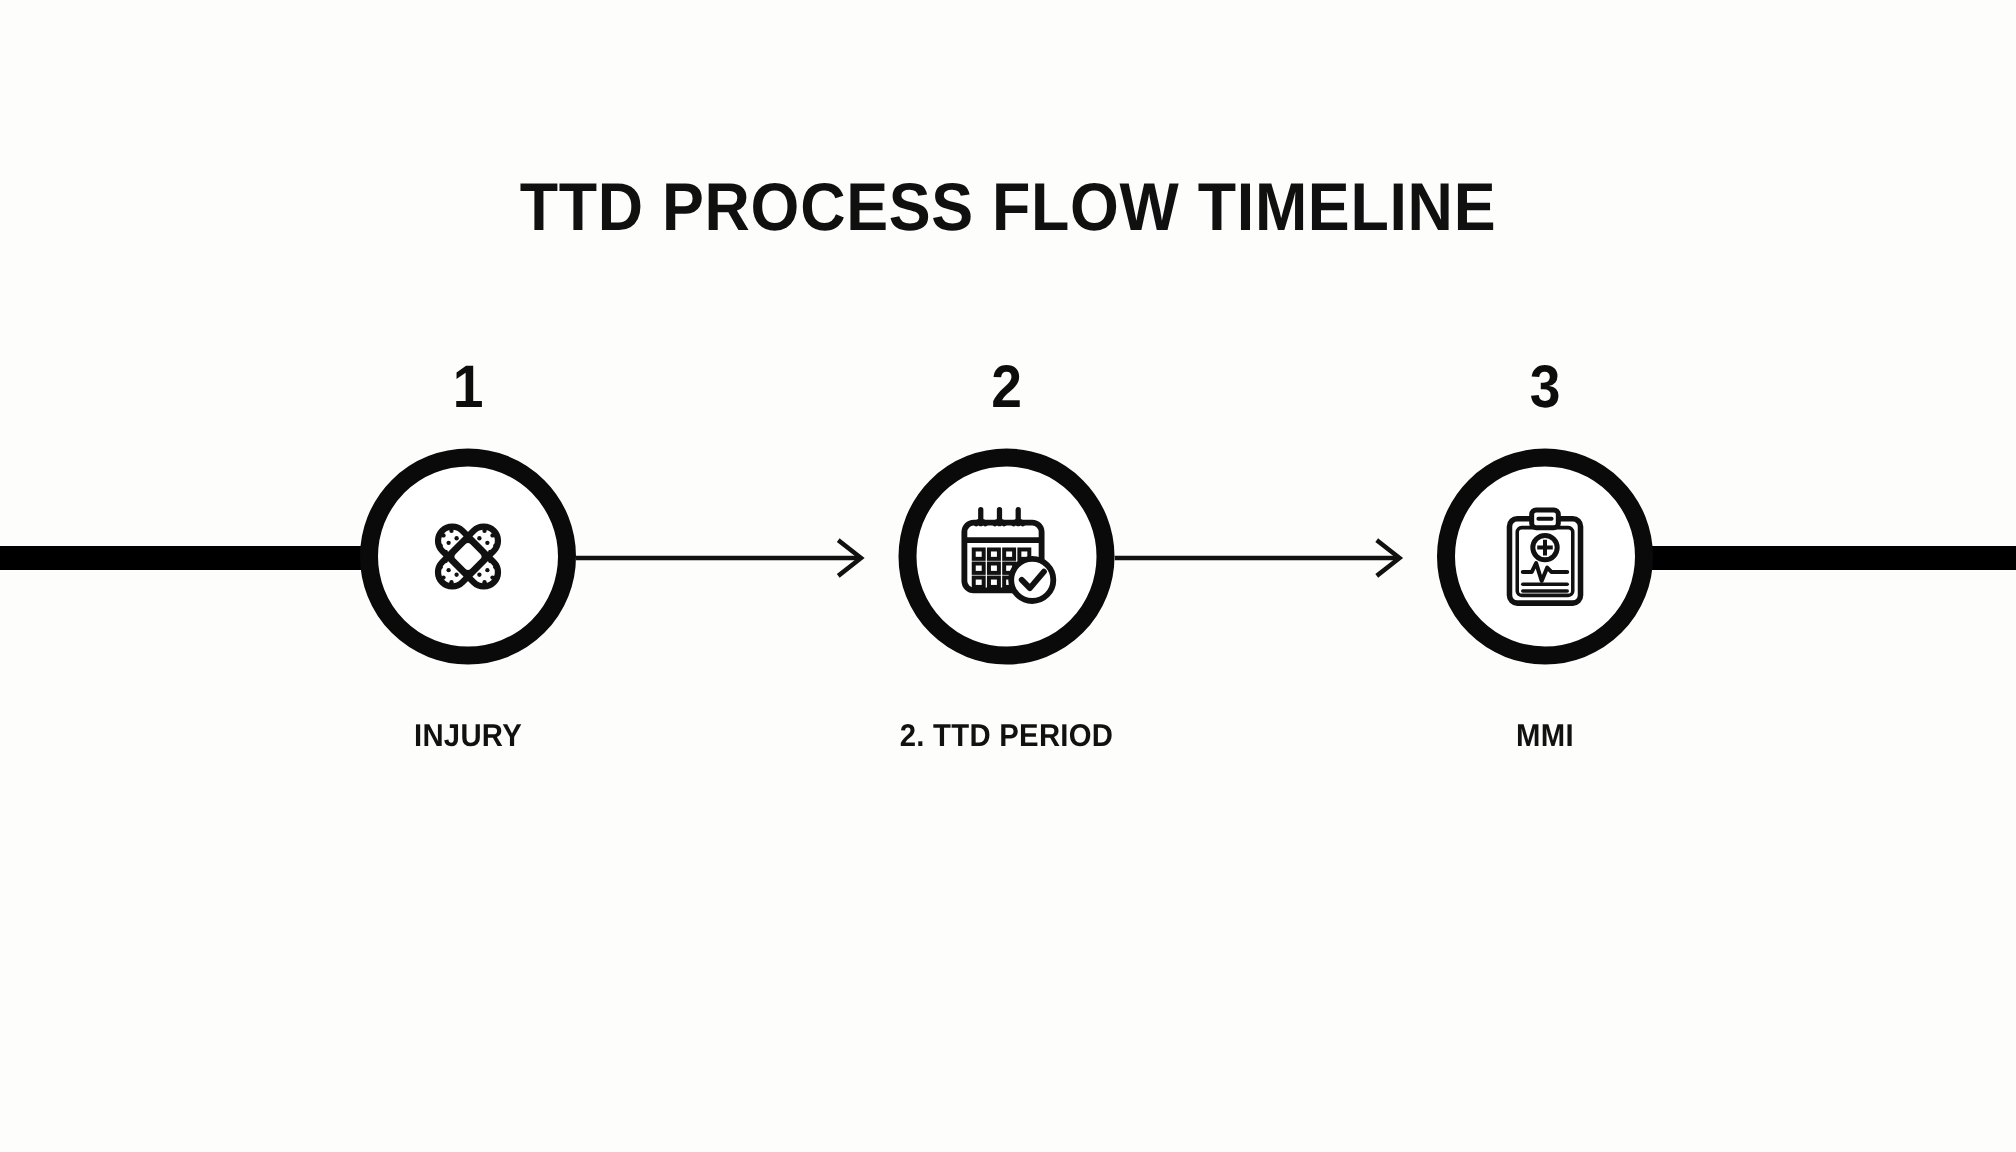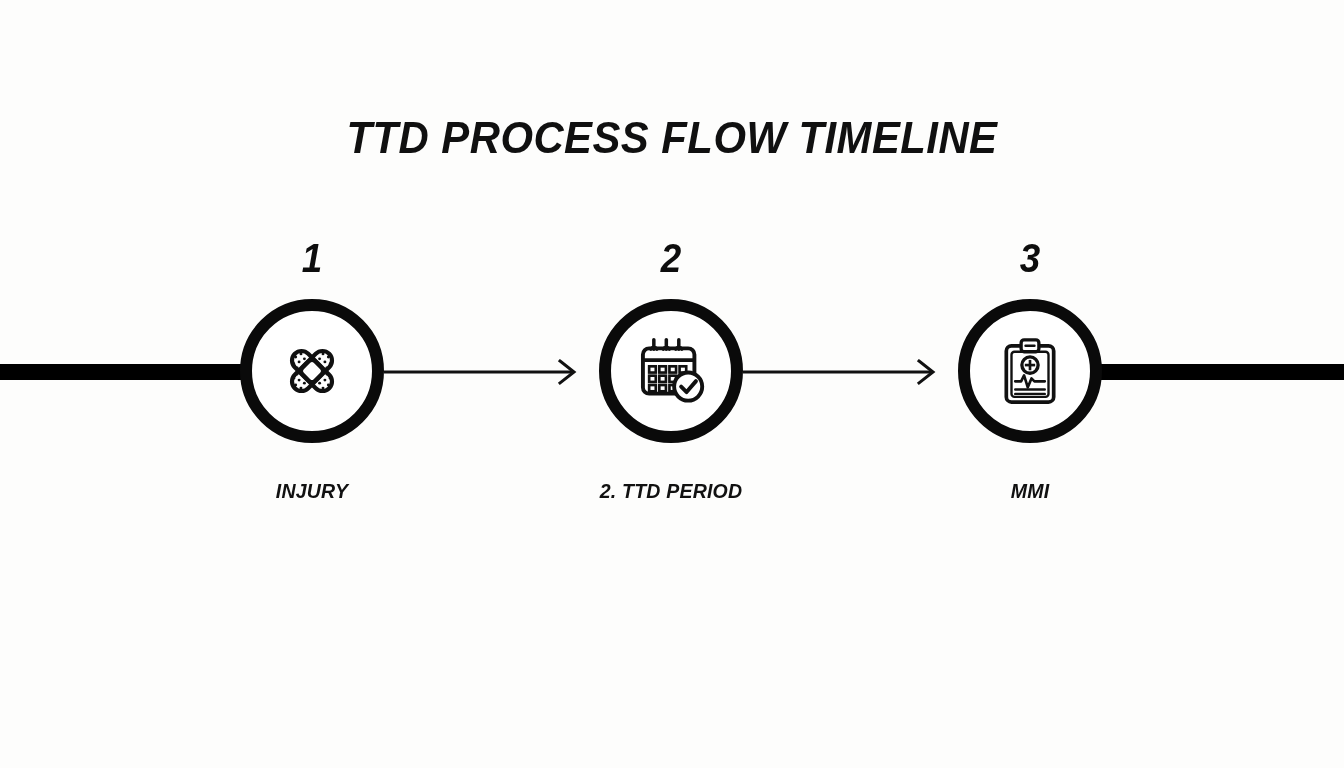--- a/index.html
+++ b/index.html
@@ -3,21 +3,21 @@
 <meta charset="utf-8">
 <style>
   html, body { margin:0; padding:0; }
   body {
     width:1344px; height:768px;
     background:#fdfdfc;
     font-family:"Liberation Sans", sans-serif;
     overflow:hidden;
     position:relative;
   }
-  #stage { position:absolute; inset:0;font-style:italic; }
+  #stage { position:absolute; inset:0; }
 
   
   .title {
     position:absolute; top:112px; left:0; width:1344px;
     text-align:center;
     font-size:45px; font-weight:bold;
     letter-spacing:0.5px;
     color:#101010;
     transform:scaleX(0.93);
     transform-origin:center top;

